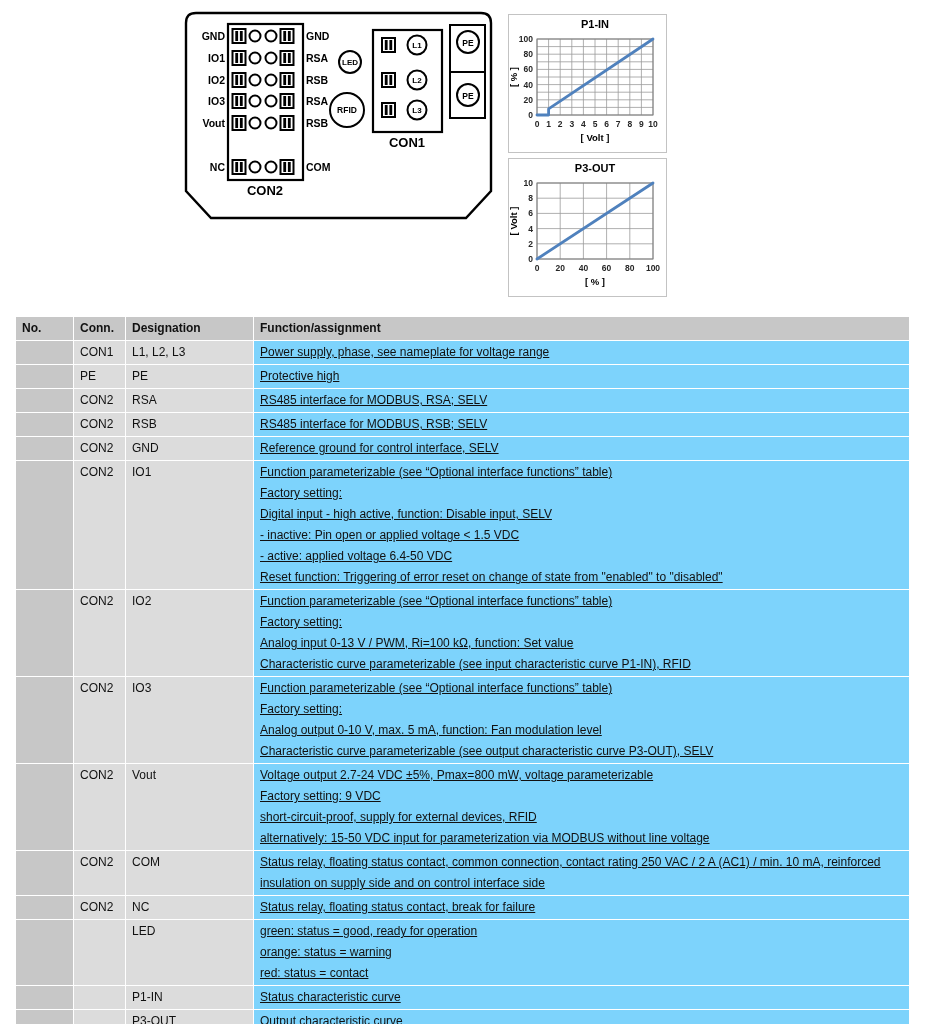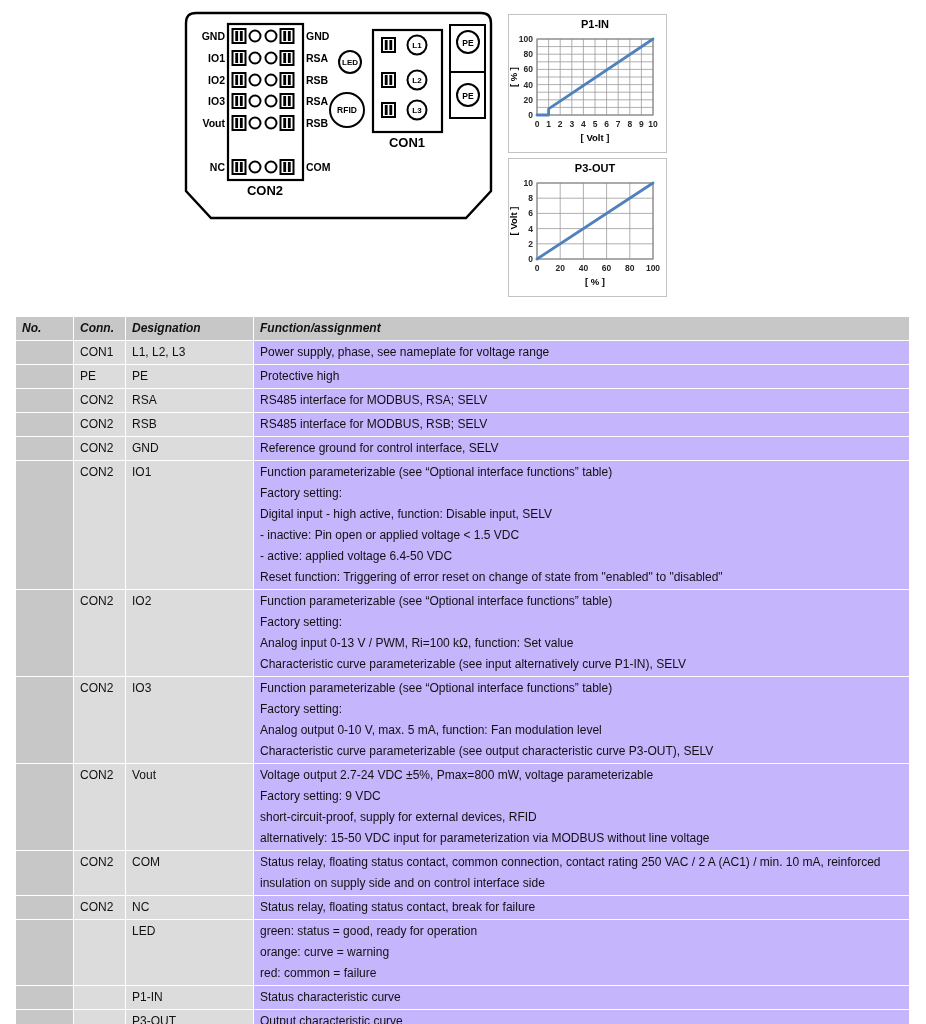--- a/index.html
+++ b/index.html
@@ -23,27 +23,27 @@
   .pin-table{
     position:absolute;left:15px;top:316px;width:895px;
     border-collapse:collapse;table-layout:fixed;
     font-size:12px;color:#111;
   }
   .pin-table th,.pin-table td{
     border:1.5px solid #ffffff;vertical-align:top;
     padding:1px 6px;line-height:21px;text-align:left;
     overflow:hidden;
   }
-  .pin-table th{background:#c7c7c7;font-weight:bold;font-size:12px;font-style:italic;}
+  .pin-table th{background:#c7c7c7;font-weight:bold;font-size:12px;}
   .col-no{width:58px;}
   .col-conn{width:52px;}
   .col-des{width:128px;}
   td.c-no{background:#c7c7c7;}
   td.c-conn,td.c-des{background:#dcdcdc;}
-  td.c-fn{background:#c4b5fd;}
+  td.c-fn{background:#7dd3fc;text-decoration:underline;}
   .fn-line{line-height:21px;}
 </style>
 </head>
 <body>
 
 <svg class="diagram-svg" width="310" height="212" viewBox="0 0 310 212">
   <path d="M 12 2 L 297 2 Q 307 2 307 12 L 307 180 L 282 207 L 27 207 L 2 180 L 2 12 Q 2 2 12 2 Z" fill="none" stroke="#000" stroke-width="2.4"></path>
 
   <rect x="44" y="13" width="75" height="156" fill="none" stroke="#000" stroke-width="2.2"></rect>
   <g>
@@ -296,21 +296,21 @@
         </td>
       </tr>
       <tr>
         <td class="c-no"></td>
         <td class="c-conn">CON2</td>
         <td class="c-des">IO2</td>
         <td class="c-fn">
           <div class="fn-line">Function parameterizable (see “Optional interface functions” table)</div>
           <div class="fn-line">Factory setting:</div>
           <div class="fn-line">Analog input 0-13 V / PWM, Ri=100 kΩ, function: Set value</div>
-          <div class="fn-line">Characteristic curve parameterizable (see input alternatively curve P1-IN), SELV</div>
+          <div class="fn-line">Characteristic curve parameterizable (see input characteristic curve P1-IN), RFID</div>
         </td>
       </tr>
       <tr>
         <td class="c-no"></td>
         <td class="c-conn">CON2</td>
         <td class="c-des">IO3</td>
         <td class="c-fn">
           <div class="fn-line">Function parameterizable (see “Optional interface functions” table)</div>
           <div class="fn-line">Factory setting:</div>
           <div class="fn-line">Analog output 0-10 V, max. 5 mA, function: Fan modulation level</div>
@@ -343,22 +343,22 @@
         <td class="c-fn">
           <div class="fn-line">Status relay, floating status contact, break for failure</div>
         </td>
       </tr>
       <tr>
         <td class="c-no"></td>
         <td class="c-conn"></td>
         <td class="c-des">LED</td>
         <td class="c-fn">
           <div class="fn-line">green: status = good, ready for operation</div>
-          <div class="fn-line">orange: curve = warning</div>
-          <div class="fn-line">red: common = failure</div>
+          <div class="fn-line">orange: status = warning</div>
+          <div class="fn-line">red: status = contact</div>
         </td>
       </tr>
       <tr>
         <td class="c-no"></td>
         <td class="c-conn"></td>
         <td class="c-des">P1-IN</td>
         <td class="c-fn">
           <div class="fn-line">Status characteristic curve</div>
         </td>
       </tr>

